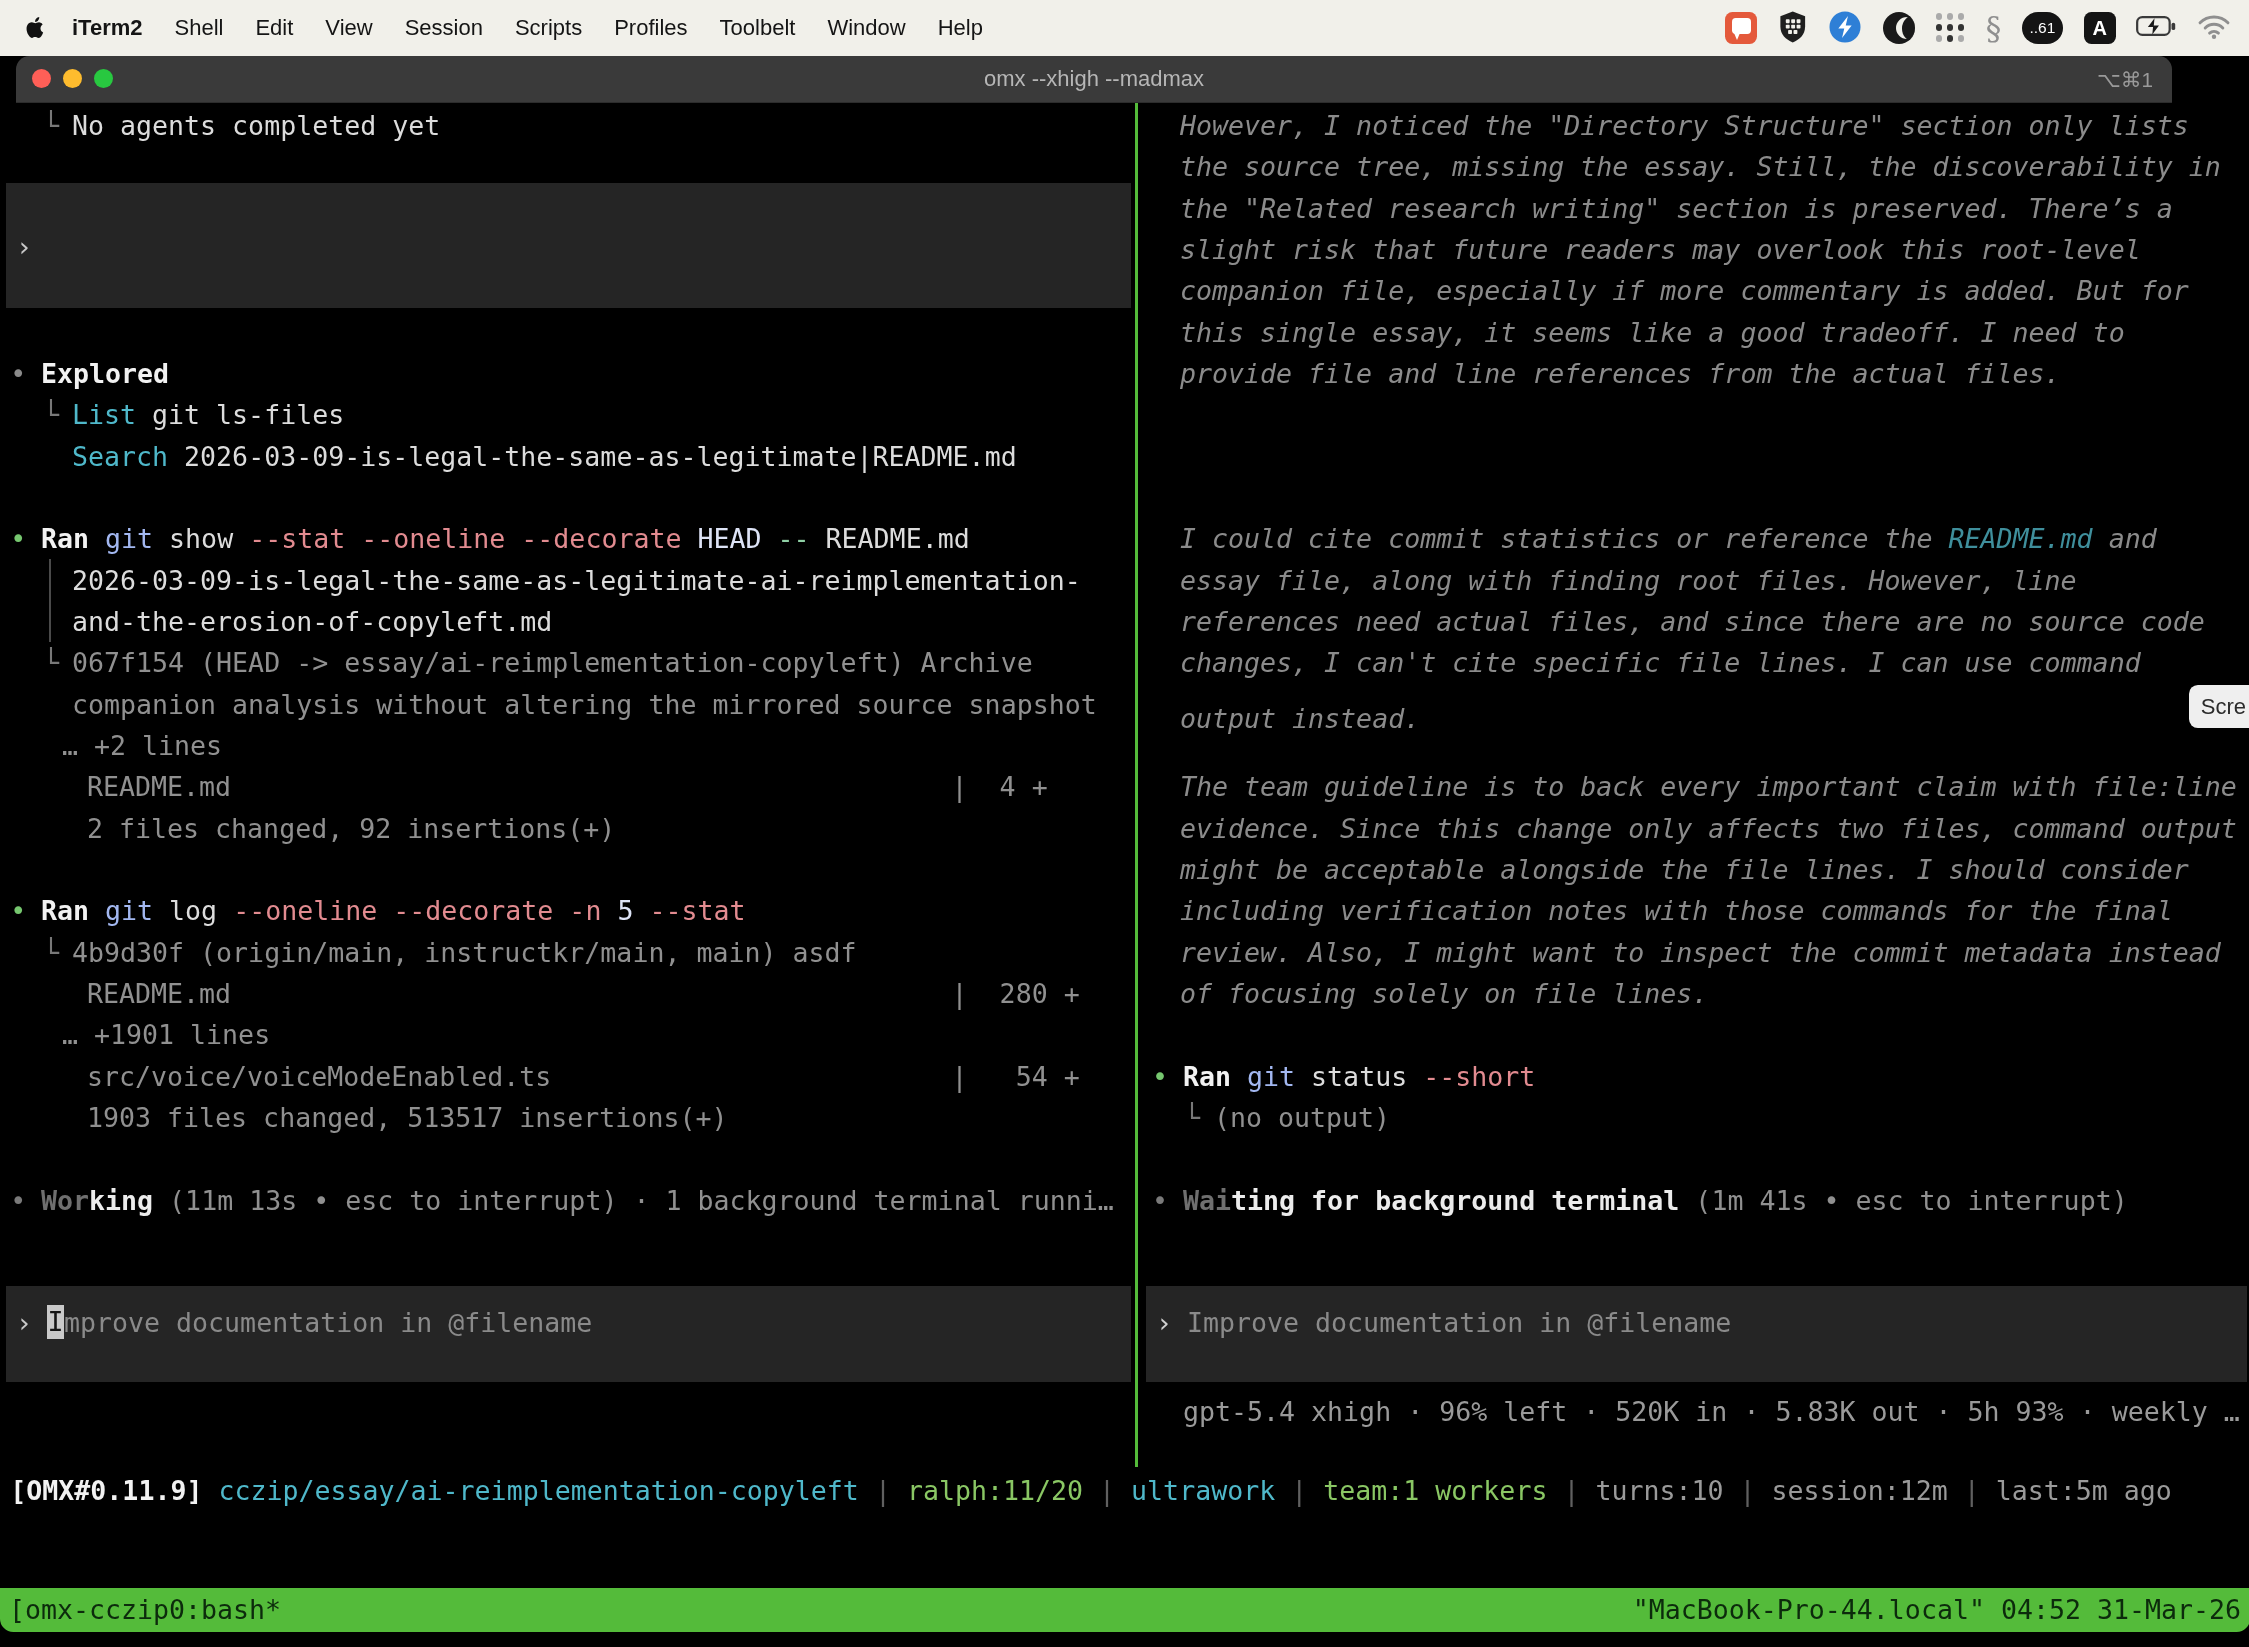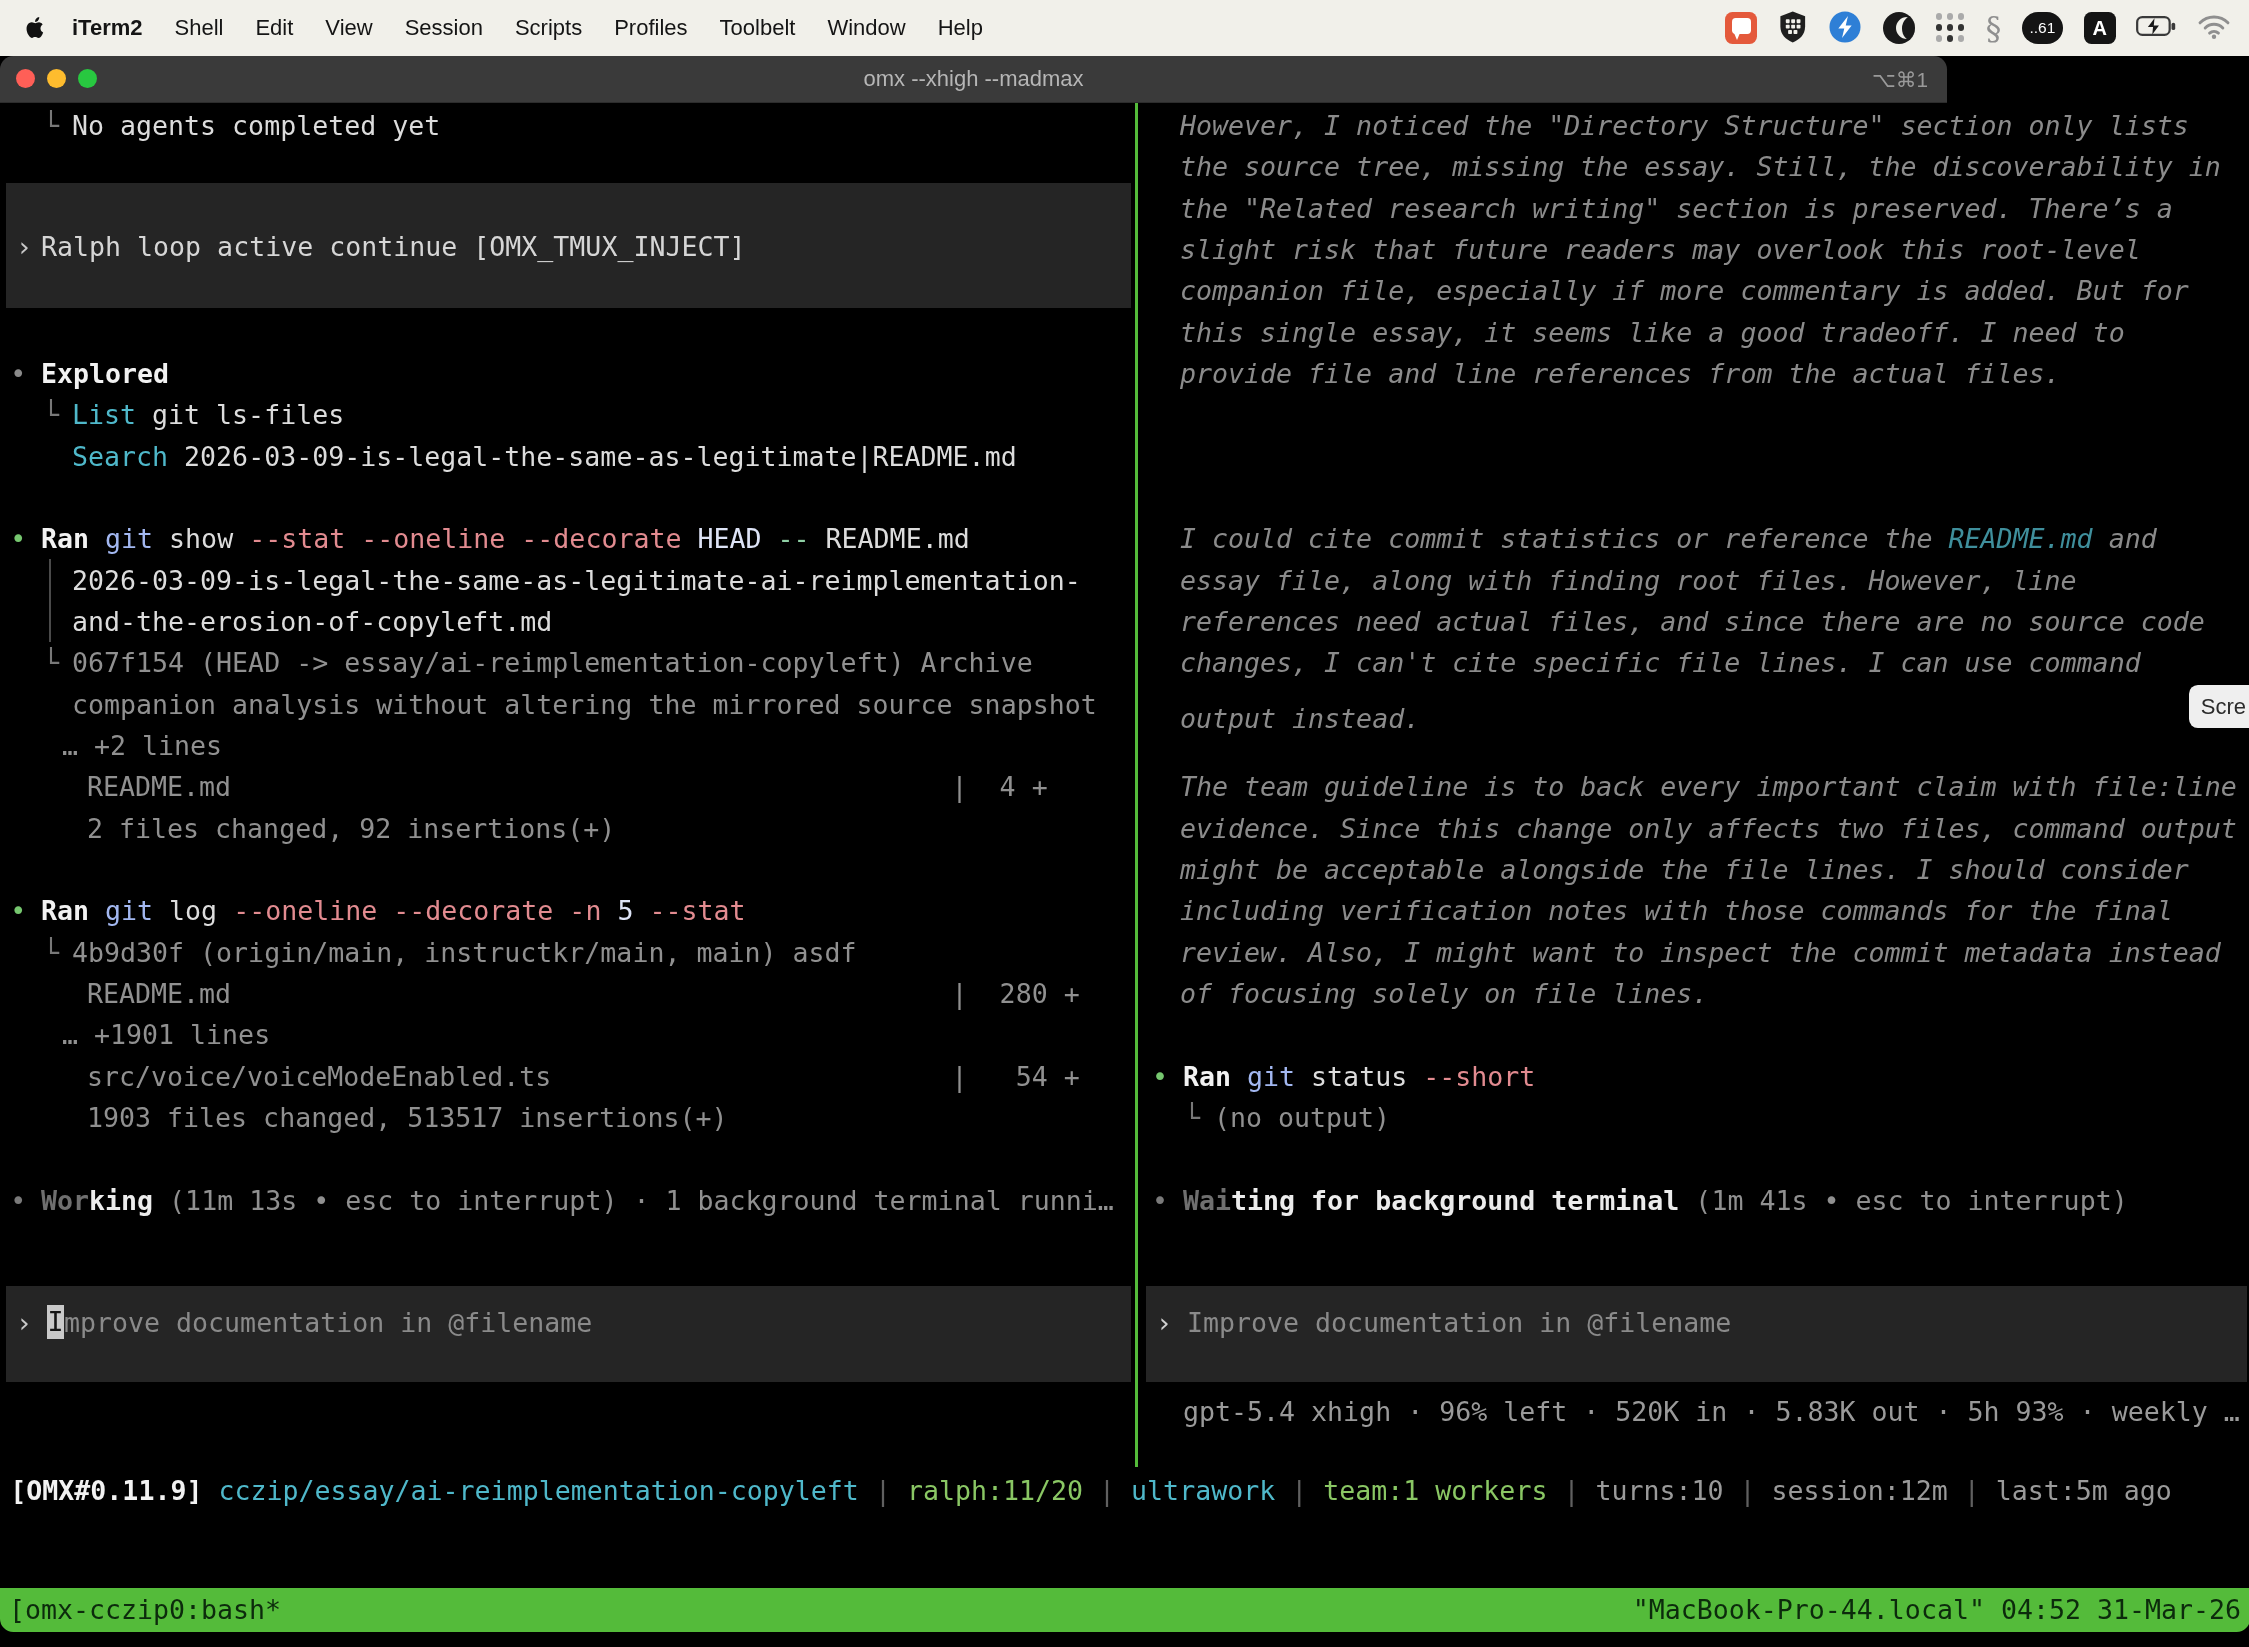--- a/index.html
+++ b/index.html
@@ -18,21 +18,21 @@
   .ic-moon{width:32px;height:32px;border-radius:50%;background:#1a1a1a;position:relative;overflow:hidden;}
   .ic-moon .cut{position:absolute;left:13.3px;top:5.2px;width:22px;height:22px;border-radius:50%;background:#f1f0ea;}
   .ic-moon .cov{position:absolute;left:19px;top:3px;width:25px;height:26.6px;border-radius:50%;background:#1a1a1a;}
   .ic-dots{display:grid;grid-template-columns:repeat(3,7.4px);grid-auto-rows:7.4px;gap:3.7px;}
   .ic-dots i{width:6.6px;height:6.6px;border-radius:50%;}
   .ic-s{font-size:31px;color:#8f8f8f;font-family:"DejaVu Serif",serif;}
   .ic-61{min-width:41px;height:32px;border-radius:16px;background:#141414;color:#fff;font-size:15.5px;display:flex;align-items:center;justify-content:center;font-family:"Liberation Sans",sans-serif;}
   .ic-a{width:32px;height:32px;border-radius:7.4px;background:#141414;color:#fff;font-size:20px;font-weight:bold;display:flex;align-items:center;justify-content:center;}
 
   
-  .titlebar{position:absolute;left:0;top:56px;width:1947px;height:46px;background:#3a3a3a;border-radius:13.3px 13.3px 0 0;border-bottom:1.5px solid #2c2c2c;}
+  .titlebar{position:absolute;left:16px;top:56px;width:2156px;height:46px;background:#3a3a3a;border-radius:13.3px 13.3px 0 0;border-bottom:1.5px solid #2c2c2c;}
   .tl{position:absolute;top:13.3px;width:19px;height:19px;border-radius:50%;}
   .tl.r{left:16px;background:#ff5f57;}
   .tl.y{left:47px;background:#febc2e;}
   .tl.g{left:78px;background:#28c840;}
   .wtitle{position:absolute;left:0;right:0;top:10.3px;text-align:center;color:#b6b6b6;font-size:22px;}
   .wshort{position:absolute;right:19px;top:11.8px;color:#9a9a9a;font-size:20.7px;}
 
   
   #term{position:absolute;left:0;top:103px;width:2250px;height:1544px;background:#000;overflow:hidden;font-family:"DejaVu Sans Mono",monospace;font-size:26.6px;}
   .ln{position:absolute;white-space:pre;line-height:1.25;}
@@ -159,21 +159,20 @@
     <span class="wshort">⌥⌘1</span>
   </div>
 
   <div id="term">
 
     <div class="ln" style="left:43px;top:5.9px;"><span class="dgray">└</span></div>
     <div class="ln white" style="left:72px;top:5.9px;">No agents completed yet</div>
 
     <div class="pbox" style="left:5.9px;top:80px;width:1125px;height:125px;"></div>
     <div class="ln" style="left:16px;top:127px;"><span style="color:#c8c8c8">›</span></div>
-    <div class="ln" style="left:41px;top:127px;color:#d6d6d6;">Ralph loop active continue [OMX_TMUX_INJECT]</div>
 
     <div class="ln" style="left:10.3px;top:254px;"><span style="color:#8a8a8a">•</span></div>
     <div class="ln bwhite" style="left:41px;top:254px;">Explored</div>
 
     <div class="ln" style="left:43px;top:295px;"><span class="dgray">└</span></div>
     <div class="ln" style="left:72px;top:295px;"><span class="cyan">List</span><span class="white"> git ls-files</span></div>
     <div class="ln" style="left:72px;top:337px;"><span class="cyan">Search</span><span class="white"> 2026-03-09-is-legal-the-same-as-legitimate|README.md</span></div>
 
     <div class="ln" style="left:10.3px;top:419px;"><span class="gbul">•</span></div>
     <div class="ln" style="left:41px;top:419px;"><span class="bwhite">Ran </span><span class="blue">git </span><span class="white">show </span><span class="pink">--stat --oneline --decorate </span><span class="lav">HEAD </span><span class="mint">-- </span><span class="white">README.md</span></div>

